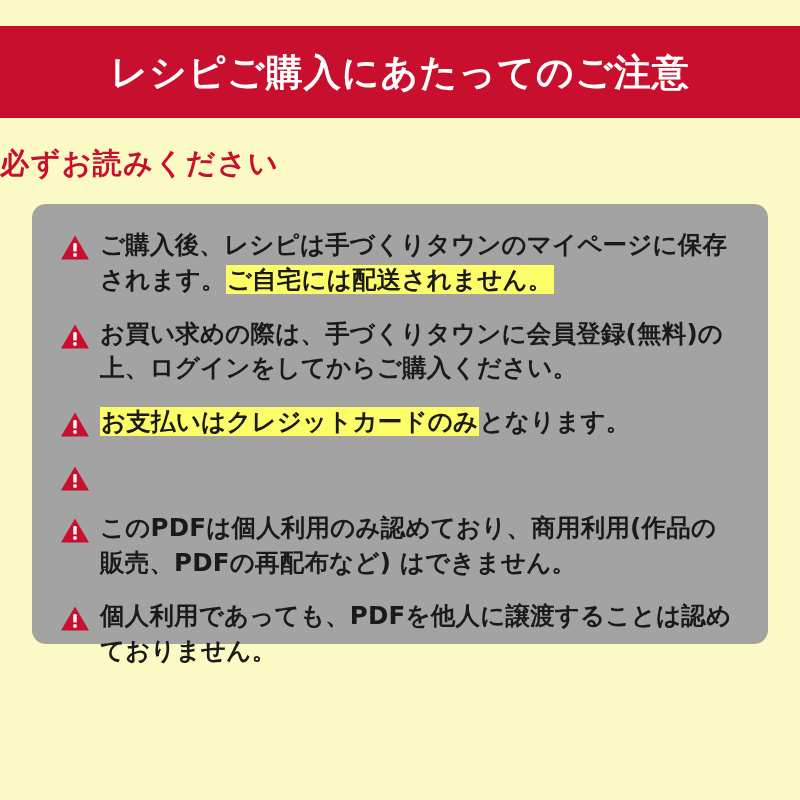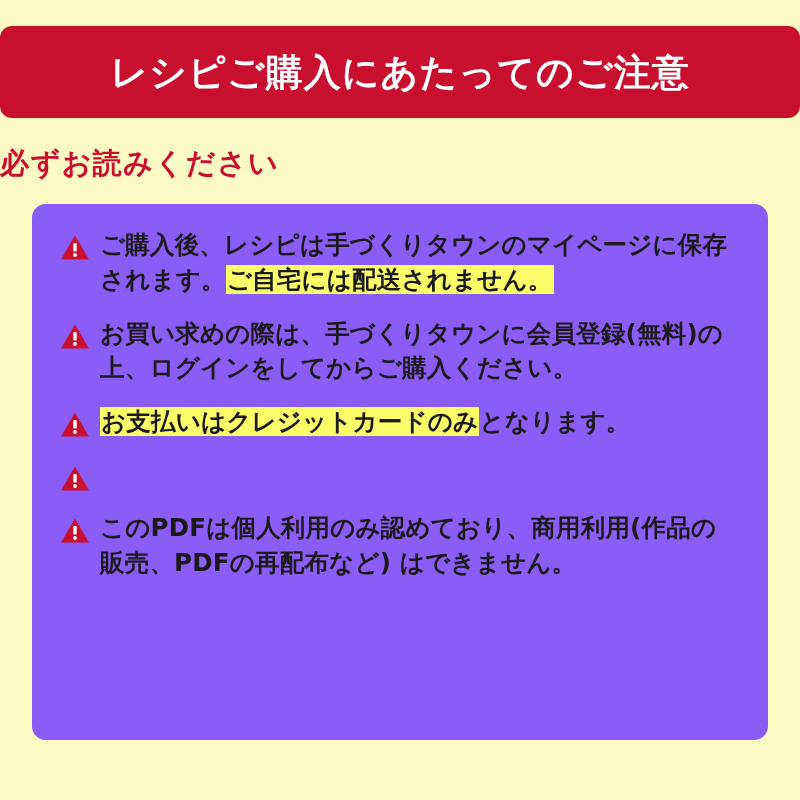--- a/index.html
+++ b/index.html
@@ -24,21 +24,20 @@
   .banner {
     position: absolute;
     top: 26px;
     left: 0;
     width: 800px;
     height: 92px;
     background: #c8102e;
     display: flex;
     align-items: center;
     justify-content: center;
-    border-radius: 12px;
   }
   .banner-title {
     color: #ffffff;
     font-size: 37px;
     font-weight: bold;
     letter-spacing: 1px;
     line-height: 1;
     white-space: nowrap;
   }
   
@@ -52,22 +51,22 @@
     font-size: 29px;
     font-weight: bold;
     letter-spacing: 1.5px;
   }
   
   .card {
     position: absolute;
     top: 204px;
     left: 32px;
     width: 736px;
-    height: 536px;
-    background: #8b5cf6;
+    height: 440px;
+    background: #a3a3a3;
     border-radius: 14px;
     box-sizing: border-box;
     padding: 24px 28px 0 28px;
   }
   .notice-list {
     margin: 0;
     padding: 0;
     list-style: none;
   }
   .notice-item {
@@ -139,16 +138,24 @@
             </svg></span>
         </li>
         <li class="notice-item">
           <span class="warn-icon"><svg viewBox="0 0 30 27" width="30" height="27" xmlns="http://www.w3.org/2000/svg">
               <path d="M15 1.5 L29 25.5 L1 25.5 Z" fill="#c8102e"></path>
               <rect x="13.3" y="9" width="3.4" height="8.6" rx="1.2" fill="#ffffff"></rect>
               <circle cx="15" cy="21" r="1.9" fill="#ffffff"></circle>
             </svg></span>
           <span class="notice-text"><span>このPDFは個人利用のみ認めており、商用利用(作品の販売、PDFの再配布など) はできません。</span></span>
         </li>
+        <li class="notice-item">
+          <span class="warn-icon"><svg viewBox="0 0 30 27" width="30" height="27" xmlns="http://www.w3.org/2000/svg">
+              <path d="M15 1.5 L29 25.5 L1 25.5 Z" fill="#c8102e"></path>
+              <rect x="13.3" y="9" width="3.4" height="8.6" rx="1.2" fill="#ffffff"></rect>
+              <circle cx="15" cy="21" r="1.9" fill="#ffffff"></circle>
+            </svg></span>
+          <span class="notice-text"><span>個人利用であっても、PDFを他人に譲渡することは認めておりません。</span></span>
+        </li>
       </ul>
   </div>
 
 </div>
 
 </body></html>

